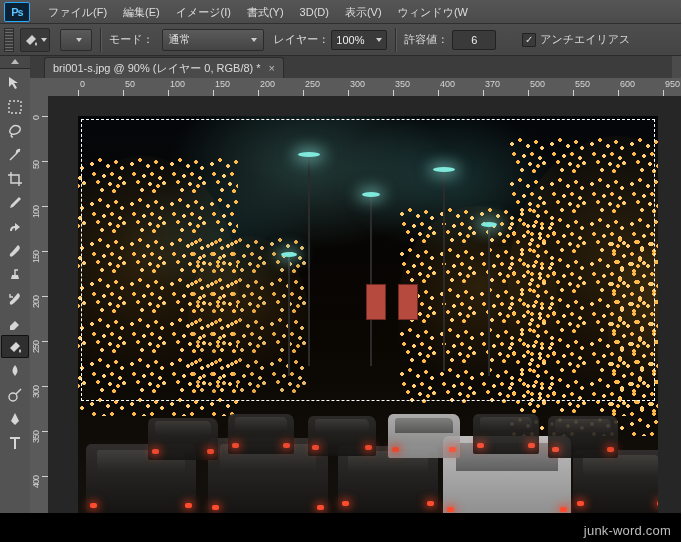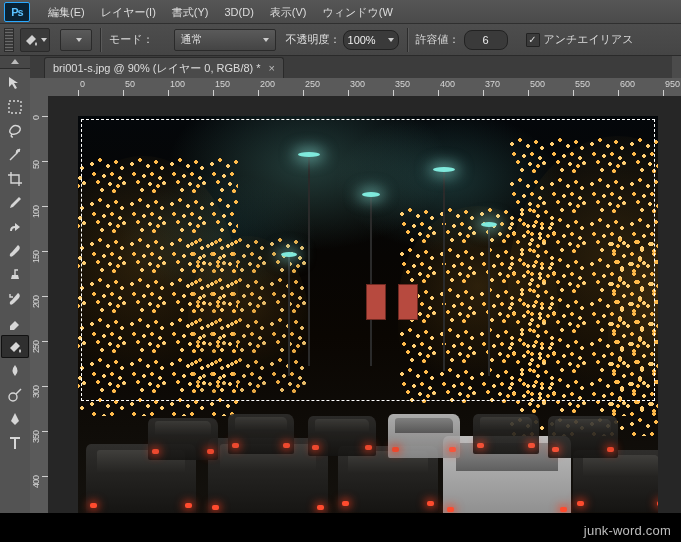--- a/index.html
+++ b/index.html
@@ -12,21 +12,21 @@
   
   .optbar{position:absolute;left:0;top:24px;width:100%;height:32px;background:linear-gradient(#4d4d4d,#454545);border-bottom:1px solid #2a2a2a;display:flex;align-items:center;padding-left:2px;box-sizing:border-box}
   .grip{width:8px;height:22px;margin:0 6px 0 2px;background:repeating-linear-gradient(#6a6a6a,#6a6a6a 1px,#3a3a3a 1px,#3a3a3a 3px);border:1px solid #2c2c2c}
   .tool-swatch{width:28px;height:22px;border:1px solid #2a2a2a;background:#3a3a3a;display:flex;align-items:center;justify-content:center;margin-right:6px;border-radius:2px}
   .tool-swatch svg{width:16px;height:16px;display:block}
   .caret{width:0;height:0;border-left:3px solid transparent;border-right:3px solid transparent;border-top:4px solid #ccc;margin-left:2px}
   .dd{height:20px;background:linear-gradient(#5a5a5a,#444);border:1px solid #2a2a2a;border-radius:2px;display:flex;align-items:center;padding:0 6px;color:#ddd;white-space:nowrap}
   .dd .caret{margin-left:6px}
   .sep{width:1px;height:24px;background:#2c2c2c;margin:0 8px;box-shadow:1px 0 0 #5a5a5a}
   .lbl{color:#ddd;white-space:nowrap}
-  .numbox{height:18px;background:#3a3a3a;border:1px solid #222;border-radius:8px;display:flex;align-items:center;padding:0 4px;color:#eee}
+  .numbox{height:18px;background:#3a3a3a;border:1px solid #222;border-radius:2px;display:flex;align-items:center;padding:0 4px;color:#eee}
   .numbox .caret{margin-left:4px}
   .chk{width:12px;height:12px;border:1px solid #222;background:#3a3a3a;display:inline-flex;align-items:center;justify-content:center;margin-right:4px;border-radius:1px}
   .chk::after{content:"✓";color:#ddd;font-size:10px;line-height:10px}
   
   .tbx{position:absolute;left:0;top:56px;width:30px;bottom:0;background:#535353;border-right:1px solid #2a2a2a}
   .tbx .exp{position:absolute;top:0;left:0;width:30px;height:12px;background:#474747;border-bottom:1px solid #2a2a2a;display:flex;align-items:center;justify-content:center}
   .tbx .exp .tri{width:0;height:0;border-left:4px solid transparent;border-right:4px solid transparent;border-bottom:5px solid #bbb;transform:translateY(-1px)}
   .tbx .tools{position:absolute;top:14px;left:0;width:30px}
   .tbtn{width:28px;height:23px;margin:1px;display:flex;align-items:center;justify-content:center;border-radius:2px;position:relative}
   .tbtn.sel{background:#2f2f2f;box-shadow:inset 0 0 0 1px #111}
@@ -91,57 +91,58 @@
   .wmark{position:absolute;right:10px;bottom:4px;color:#bdbdbd;font-size:13px;font-family:Arial,sans-serif;letter-spacing:0.2px}
 </style>
 </head>
 <body>
 
 <div class="stage">
   <div class="app">
 
     <div class="menubar">
       <div class="ps-badge">Ps</div>
+      <div class="mi">ファイル(F)</div>
       <div class="mi">編集(E)</div>
-      <div class="mi">レイヤー(I)</div>
+      <div class="mi">イメージ(I)</div>
       <div class="mi">書式(Y)</div>
       <div class="mi">3D(D)</div>
       <div class="mi">表示(V)</div>
       <div class="mi">ウィンドウ(W</div>
     </div>
 
     <div class="optbar">
       <div class="grip"></div>
       <div class="tool-swatch">
         <svg viewBox="0 0 16 16">
             <path d="M3 9 L9 3 L13 7 L7 13 Z" fill="#cfcfcf"></path>
             <path d="M13 10 q2 2 0 4 q-2 -2 0 -4" fill="#cfcfcf"></path>
           </svg>
         <div class="caret"></div>
       </div>
       <div class="dd" style="width:18px;margin-left:4px;justify-content:center">
           <div class="caret"></div>
         </div>
       <div class="sep"></div>
       <span class="lbl">モード：</span>
-      <div class="dd" style="width:88px;margin-left:20px">
+      <div class="dd" style="width:88px;margin-left:8px">
         <span>通常</span>
           <div class="caret" style="margin-left:auto"></div>
       </div>
-      <span class="lbl" style="margin-left:10px">不透明度：</span>
+      <span class="lbl" style="margin-left:10px">レイヤー：</span>
       <div class="numbox" style="width:46px;margin-left:2px">
         <span>100%</span>
           <div class="caret" style="margin-left:auto"></div>
       </div>
       <div class="sep"></div>
       <span class="lbl">許容値：</span>
       <div class="numbox" style="width:34px;margin-left:4px;justify-content:center">
         <span>6</span>
       </div>
-      <div style="display:flex;align-items:center;margin-left:18px">
+      <div style="display:flex;align-items:center;margin-left:26px">
         <span class="chk"></span>
         <span class="lbl">アンチエイリアス</span>
       </div>
     </div>
 
     <div class="tbx">
       <div class="exp">
           <div class="tri"></div>
         </div>
       <div class="tools" id="toolbox">

